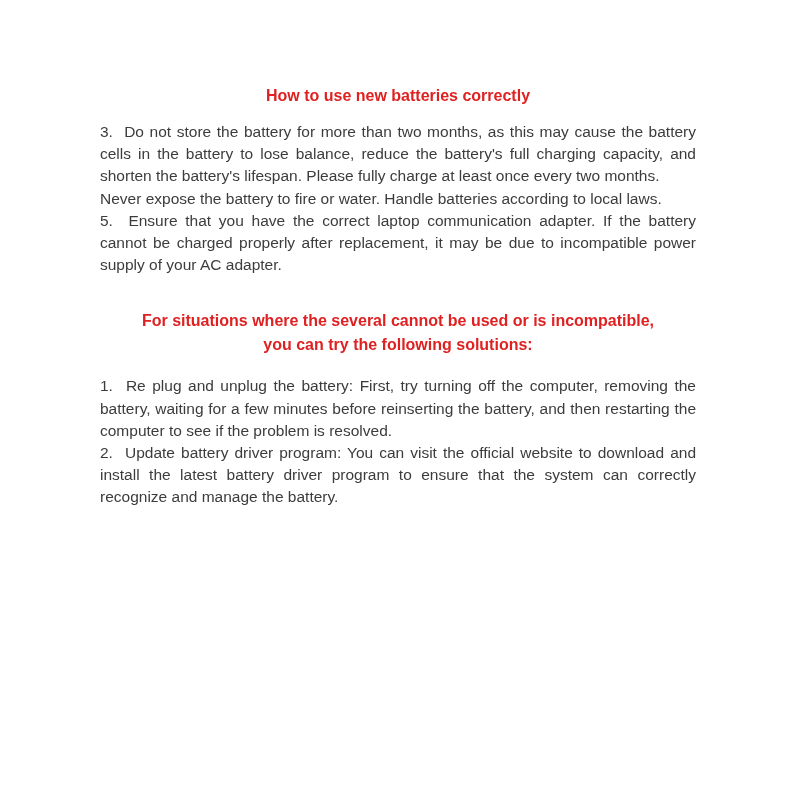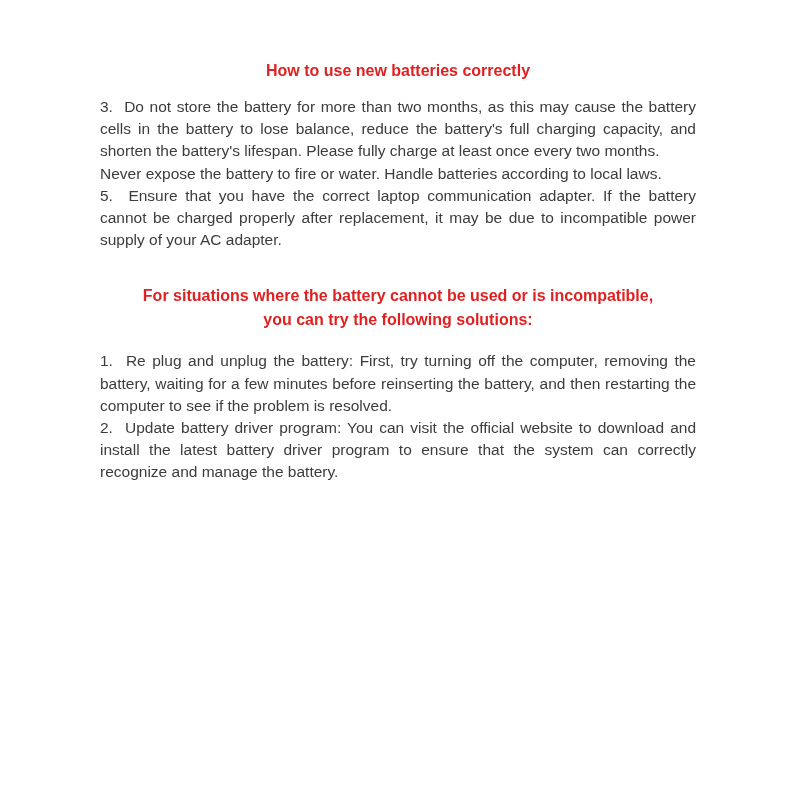--- a/index.html
+++ b/index.html
@@ -13,21 +13,21 @@
     height: 800px;
     background: #ffffff;
     overflow: hidden;
     font-family: "Liberation Sans", sans-serif;
   }
   .content {
     position: absolute;
     left: 100px;
     top: 0;
     width: 596px;
-    padding-top: 59px;
+    padding-top: 84px;
   }
   .doc-heading {
     color: #df2121;
     font-weight: bold;
     font-size: 16px;
     line-height: 24px;
     text-align: center;
     white-space: nowrap;
     margin: 0;
   }
@@ -59,21 +59,21 @@
   <div class="content">
 
     <h1 class="doc-heading h1-main">How to use new batteries correctly</h1>
 
     <div class="body-block">
       <p>3.&nbsp; Do not store the battery for more than two months, as this may cause the battery cells in the battery to lose balance, reduce the battery's full charging capacity, and shorten the battery's lifespan. Please fully charge at least once every two months.</p>
       <p>Never expose the battery to fire or water. Handle batteries according to local laws.</p>
       <p>5.&nbsp; Ensure that you have the correct laptop communication adapter. If the battery cannot be charged properly after replacement, it may be due to incompatible power supply of your AC adapter.</p>
     </div>
 
-    <h2 class="doc-heading h2-line1">For situations where the battery cannot be used or is incompatible,</h2>
+    <h2 class="doc-heading h2-line1">For situations where the several cannot be used or is incompatible,</h2>
 
     <h2 class="doc-heading h2-line2">you can try the following solutions:</h2>
 
     <div class="body-block body2">
       <p>1.&nbsp; Re plug and unplug the battery: First, try turning off the computer, removing the battery, waiting for a few minutes before reinserting the battery, and then restarting the computer to see if the problem is resolved.</p>
       <p>2.&nbsp; Update battery driver program: You can visit the official website to download and install the latest battery driver program to ensure that the system can correctly recognize and manage the battery.</p>
     </div>
 
   </div>
 </div>

